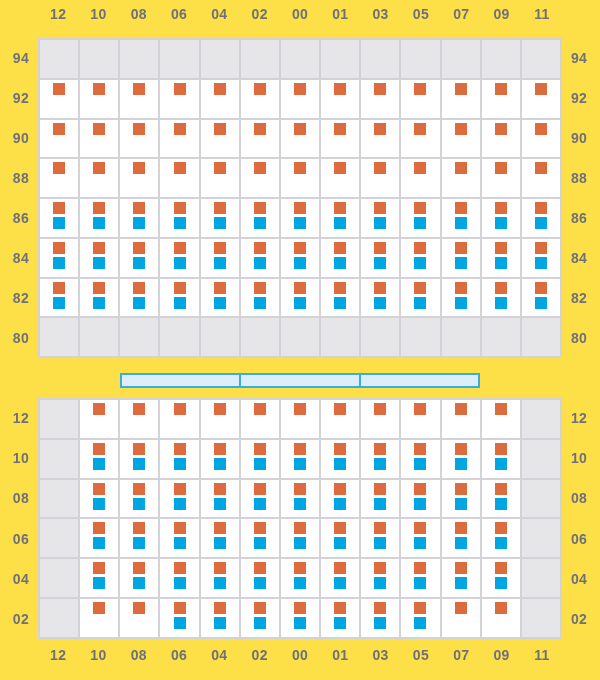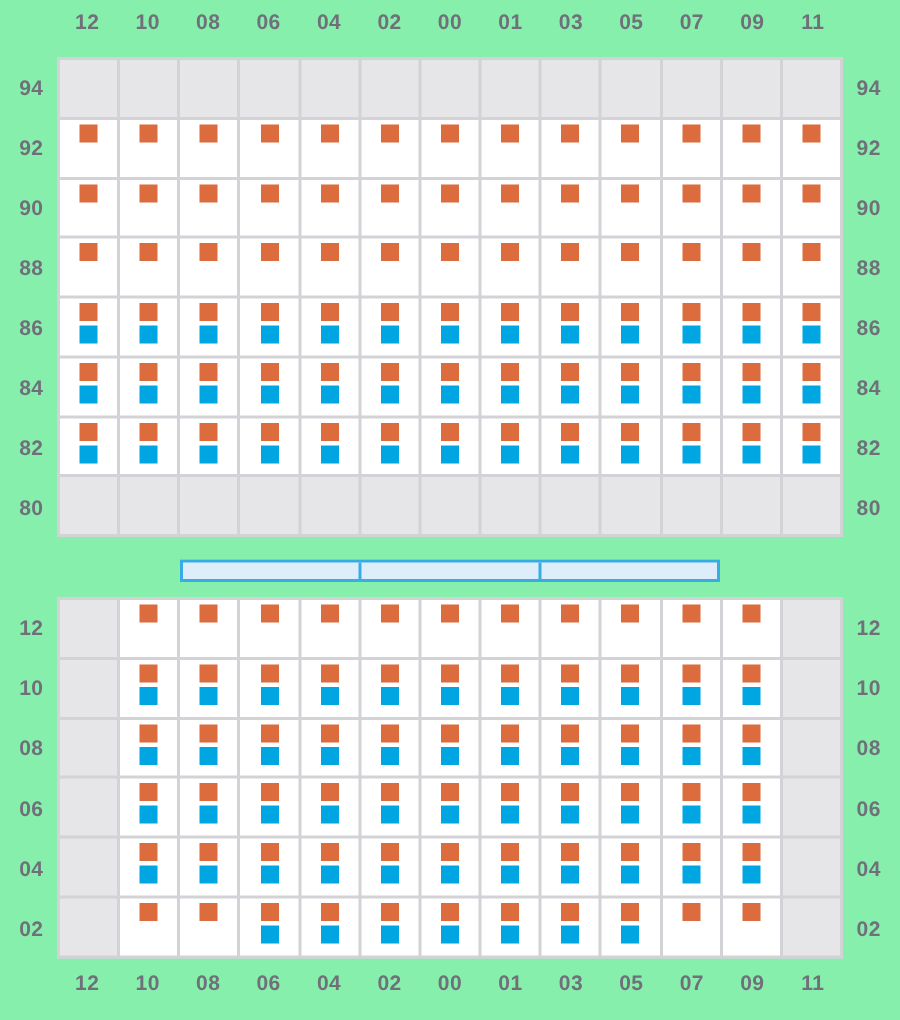--- a/index.html
+++ b/index.html
@@ -40,21 +40,21 @@
 
   #range-slider{position:absolute;left:120px;top:373px;width:360px;height:15px;
         box-sizing:border-box;background:var(--sliderfill);
         border:2px solid var(--sliderborder);display:flex;}
   #range-slider .seg{flex:1;}
   #range-slider .seg + .seg{border-left:2px solid var(--sliderborder);}
 </style>
 </head>
 <body>
 
-<div id="stage" style="background: #86efac;">
+<div id="stage" style="background: #fde047;">
   <div id="top-col-header" class="axis-row">
       <div class="lbl">12</div>
       <div class="lbl">10</div>
       <div class="lbl">08</div>
       <div class="lbl">06</div>
       <div class="lbl">04</div>
       <div class="lbl">02</div>
       <div class="lbl">00</div>
       <div class="lbl">01</div>
       <div class="lbl">03</div>

